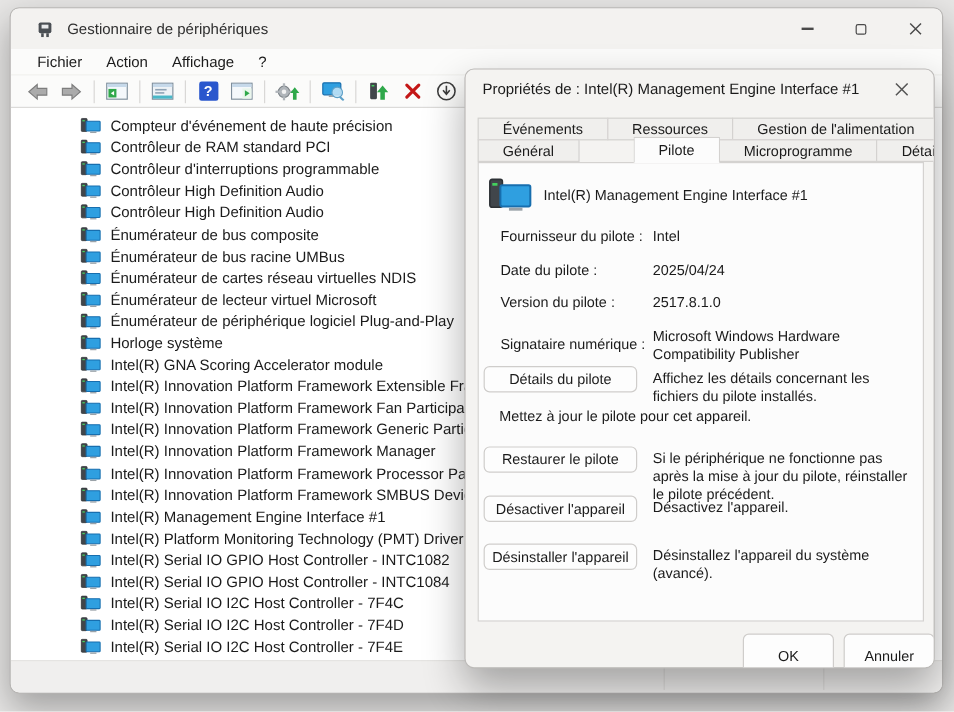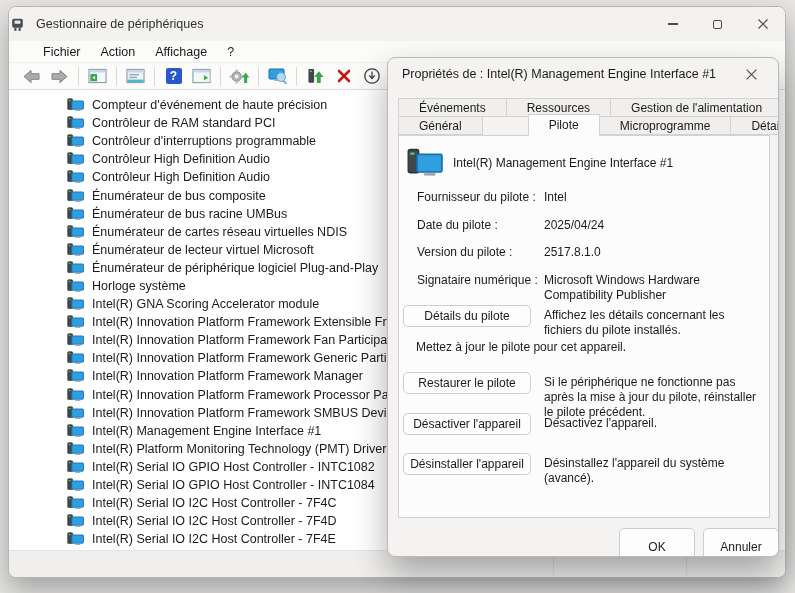--- a/index.html
+++ b/index.html
@@ -14,32 +14,32 @@
 
   
   #main-window {
     position: absolute; left: 8px; top: 6px; width: 778px; height: 572px;
     background: #fff; border: 1px solid #b7b5b3; border-radius: 8px;
     box-shadow: 0 12px 28px rgba(0,0,0,.30);
     display: flex; flex-direction: column; overflow: hidden;
   }
   .titlebar {
     height: 34px; flex: none; background: #f3f2f0;
-    display: flex; align-items: center; 
+    display: flex; align-items: center; padding-left: 20px;
   }
   .titlebar .app-icon { width: 17px; height: 17px; margin-right: 10px; flex:none; }
   .titlebar .title-text { font-size: 12.5px; color: #2f2f2f; }
   .win-controls { margin-left: auto; display: flex; height: 100%; }
   .win-btn { width: 45px; height: 100%; display: flex; align-items: center; justify-content: center; }
   .min-glyph { width: 10px; height: 1.4px; background: #4a4a4a; }
   .max-glyph { width: 9px; height: 9px; border: 1.2px solid #4a4a4a; border-radius: 2px; }
 
   .menubar {
     height: 22px; flex: none; background: #fbfbfa; display: flex; align-items: center;
-    padding-left: 24px; border-bottom: 1px solid #efeeec;
+    padding-left: 12px; border-bottom: 1px solid #efeeec;
   }
   .menu-item { font-size: 12.5px; padding: 0 10px; height: 100%; display: flex; align-items: center; }
 
   .toolbar {
     height: 27px; flex: none; background: #fbfbfa; border-bottom: 1px solid #dcdbd9;
     display: flex; align-items: center; padding-left: 10px; gap: 3px;
   }
   .tb-btn { width: 25px; height: 23px; display: flex; align-items: center; justify-content: center; border-radius: 3px; }
   .tb-sep { width: 1px; height: 19px; background: #d9d8d6; margin: 0 3px; flex:none; }
   .help-box {
@@ -84,21 +84,21 @@
 
   .tab-page {
     position: absolute; left: 10px; top: 77px; width: 372px; height: 383px;
     background: #fcfcfc; border: 1px solid #d4d2d0; z-index: 2;
   }
   .dev-header { position: absolute; left: 8px; top: 12px; display: flex; align-items: center; }
   .dev-header .big-dev-icon { width: 38px; height: 30px; margin-right: 8px; flex: none; }
   .dev-header .dev-name { font-size: 12px; }
 
   .fields { position: absolute; left: 18px; top: 54px; width: 342px; }
-  .field-row { display: flex; font-size: 12px; line-height: 15px; margin-bottom: 12.5px; }
+  .field-row { display: flex; font-size: 12px; line-height: 15px; margin-bottom: 12.5px; align-items: center; }
   .f-label { width: 127px; flex: none; }
   .f-value { flex: 1; }
 
   .actions { position: absolute; left: 0; top: 0; width: 100%; height: 100%; pointer-events: none; }
   .action-row { position: absolute; left: 4px; right: 6px; display: flex; align-items: flex-start; pointer-events: auto; }
   .action-row:nth-child(1) { top: 169px; }
   .action-row:nth-child(2) { top: 201px; }
   .action-row:nth-child(3) { top: 236px; }
   .action-row:nth-child(4) { top: 277px; }
   .action-row:nth-child(5) { top: 317px; }

